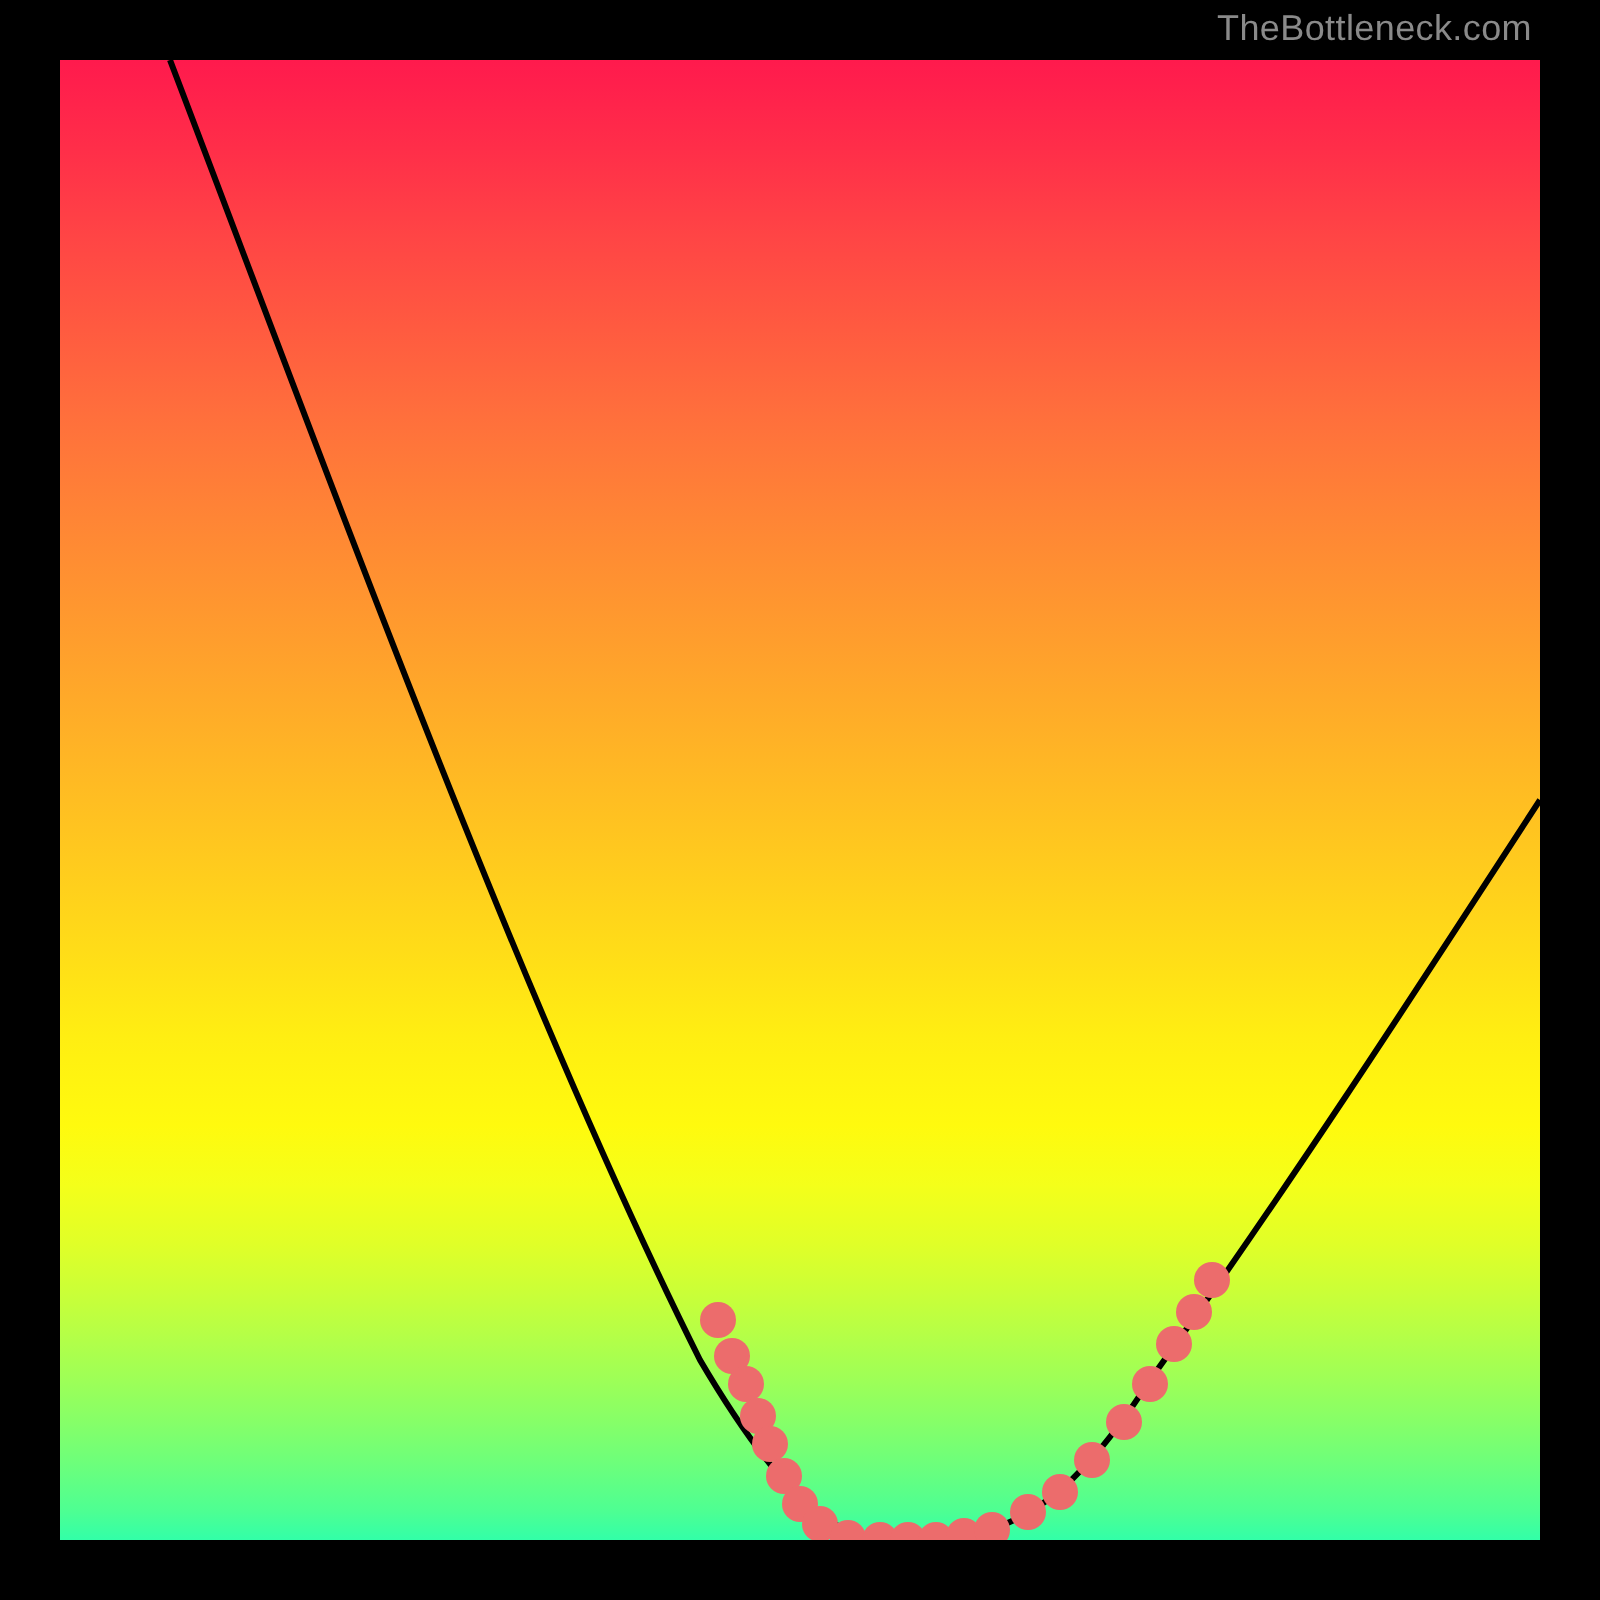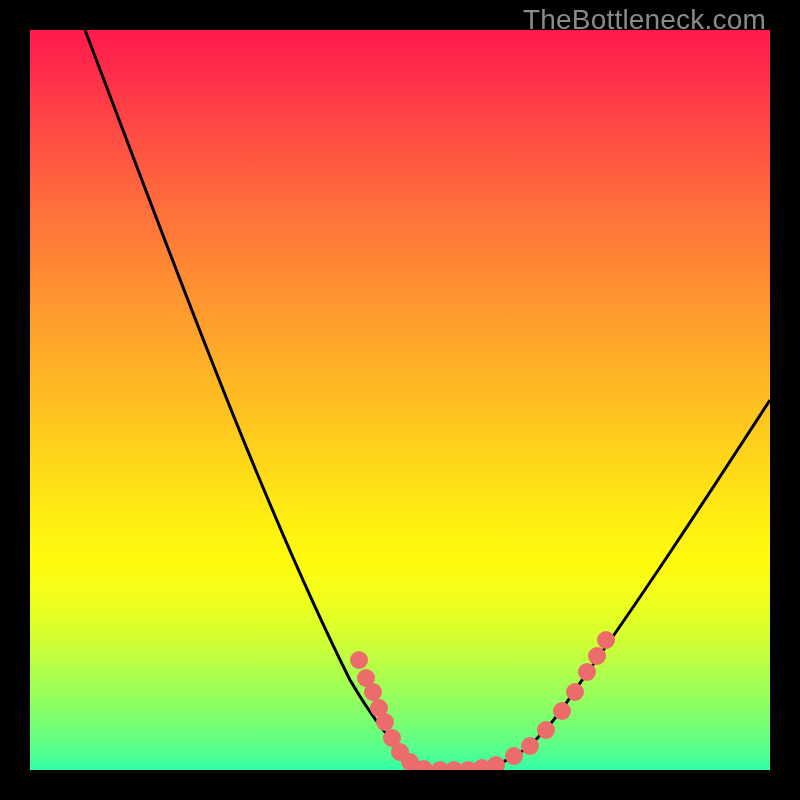--- a/index.html
+++ b/index.html
@@ -56,21 +56,21 @@
       #6bff7c 95%,
       #4eff92 98%,
       #32ffa8 100%
     );
   }
   .watermark {
     position: absolute;
     top: 4px;
     right: 34px;
     color: #8a8a8a;
-    font-size: 28px;
+    font-size: 18px;
     font-weight: 500;
     letter-spacing: 0.2px;
     white-space: nowrap;
   }
   svg.curve-layer {
     position: absolute;
     top: 0;
     left: 0;
     width: 100%;
     height: 100%;

